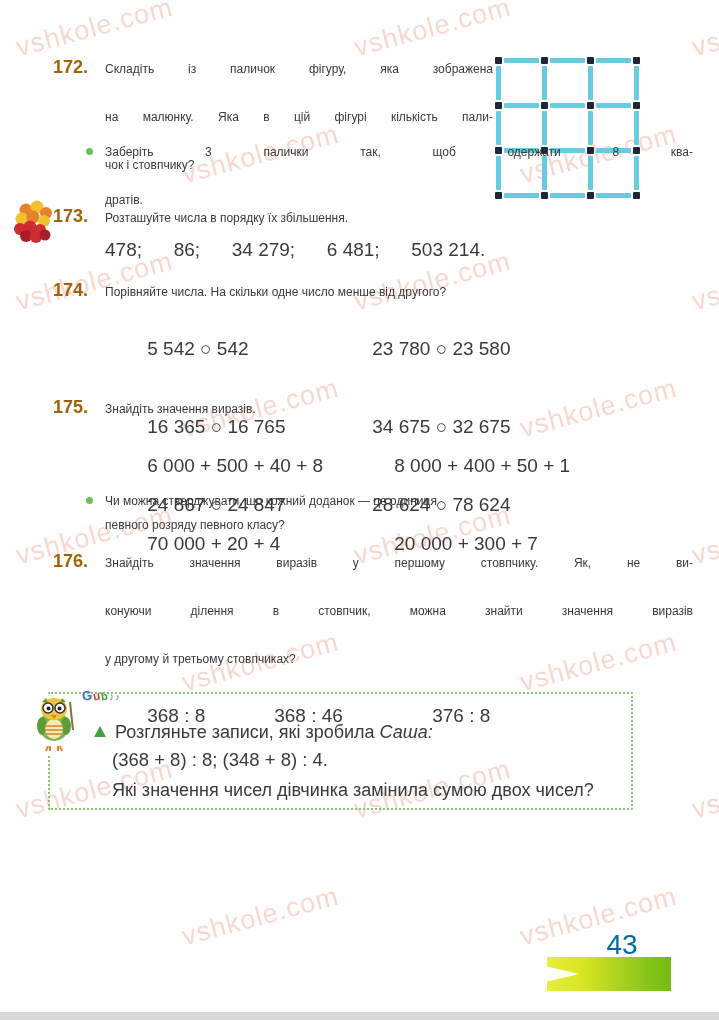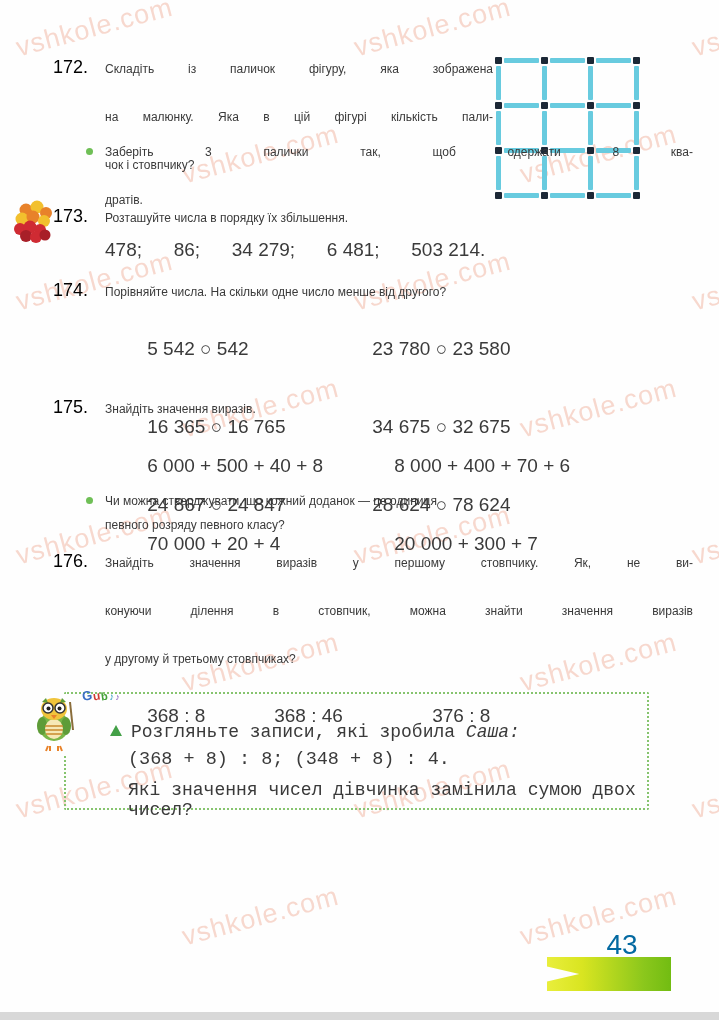--- a/index.html
+++ b/index.html
@@ -12,39 +12,39 @@
   #watermarks{position:absolute;inset:0;z-index:1;pointer-events:none;}
   .wm{
     position:absolute;font-size:27px;letter-spacing:1px;
     color:rgba(233,128,96,0.30);transform:rotate(-15deg);white-space:nowrap;
     font-family:"Liberation Sans", sans-serif;
   }
   #content{position:absolute;inset:0;z-index:2;}
   .prob{position:absolute;left:105px;}
   .pnum{
     position:absolute;left:-52px;top:0;width:48px;
-    font-weight:normal;color:#000000;font-size:18px;
+    font-weight:bold;color:#a16207;font-size:18px;
   }
   .line{font-size:12px;line-height:24px;}
   .j{text-align:justify;}
   .j::after{content:"";display:inline-block;width:100%;height:0;}
   .expr{font-size:19px;line-height:26px;white-space:pre;}
   .bullet-dot{
     position:absolute;left:-19px;top:8px;width:7px;height:7px;border-radius:50%;
     background:#6fbf56;
   }
   .cmp-left{display:inline-block;width:225px;}
   .sum-left{display:inline-block;width:247px;}
   .div-c1{display:inline-block;width:127px;}
   .div-c2{display:inline-block;width:158px;}
   #figure172{position:absolute;left:492px;top:54px;}
   #icon-berries{position:absolute;left:14px;top:200px;}
   #box{
-    position:absolute;left:64px;top:692px;width:581px;height:114px;
-    border:2px dotted #86c46e;border-radius:2px;font-family:Liberation Mono, monospace;
+    position:absolute;left:48px;top:692px;width:581px;height:114px;
+    border:2px dotted #86c46e;border-radius:2px;
   }
   .b-title{position:absolute;left:44px;top:28px;font-size:18px;}
   .tri{
     display:inline-block;width:0;height:0;margin-right:9px;
     border-left:6px solid transparent;border-right:6px solid transparent;
     border-bottom:11px solid #43a047;vertical-align:1px;
   }
   .b-expr{position:absolute;left:62px;top:55px;font-size:18.5px;white-space:pre;}
   .b-q{position:absolute;left:62px;top:86px;font-size:18px;}
   #owl{position:absolute;left:34px;top:696px;z-index:3;}
@@ -190,21 +190,21 @@
         <span class="cmp-left">24 867 ○ 24 847</span><span>28 624 ○ 78 624</span>
       </div>
     </div>
   </div>
 
   <div class="prob" style="top:397px;width:590px;">
     <span class="pnum">175.</span>
     <div class="line">Знайдіть значення виразів.</div>
     <div style="margin-top:6px;">
       <div class="expr">
-        <span class="sum-left">6 000 + 500 + 40 + 8</span><span>8 000 + 400 + 70 + 6</span>
+        <span class="sum-left">6 000 + 500 + 40 + 8</span><span>8 000 + 400 + 50 + 1</span>
       </div>
       <div class="expr">
         <span class="sum-left">70 000 + 20 + 4</span><span>20 000 + 300 + 7</span>
       </div>
     </div>
   </div>
 
   <div class="prob" style="top:489px;width:575px;">
     <span class="bullet-dot"></span>
     <div class="line">Чи можна стверджувати, що кожний доданок — це одиниця</div>

